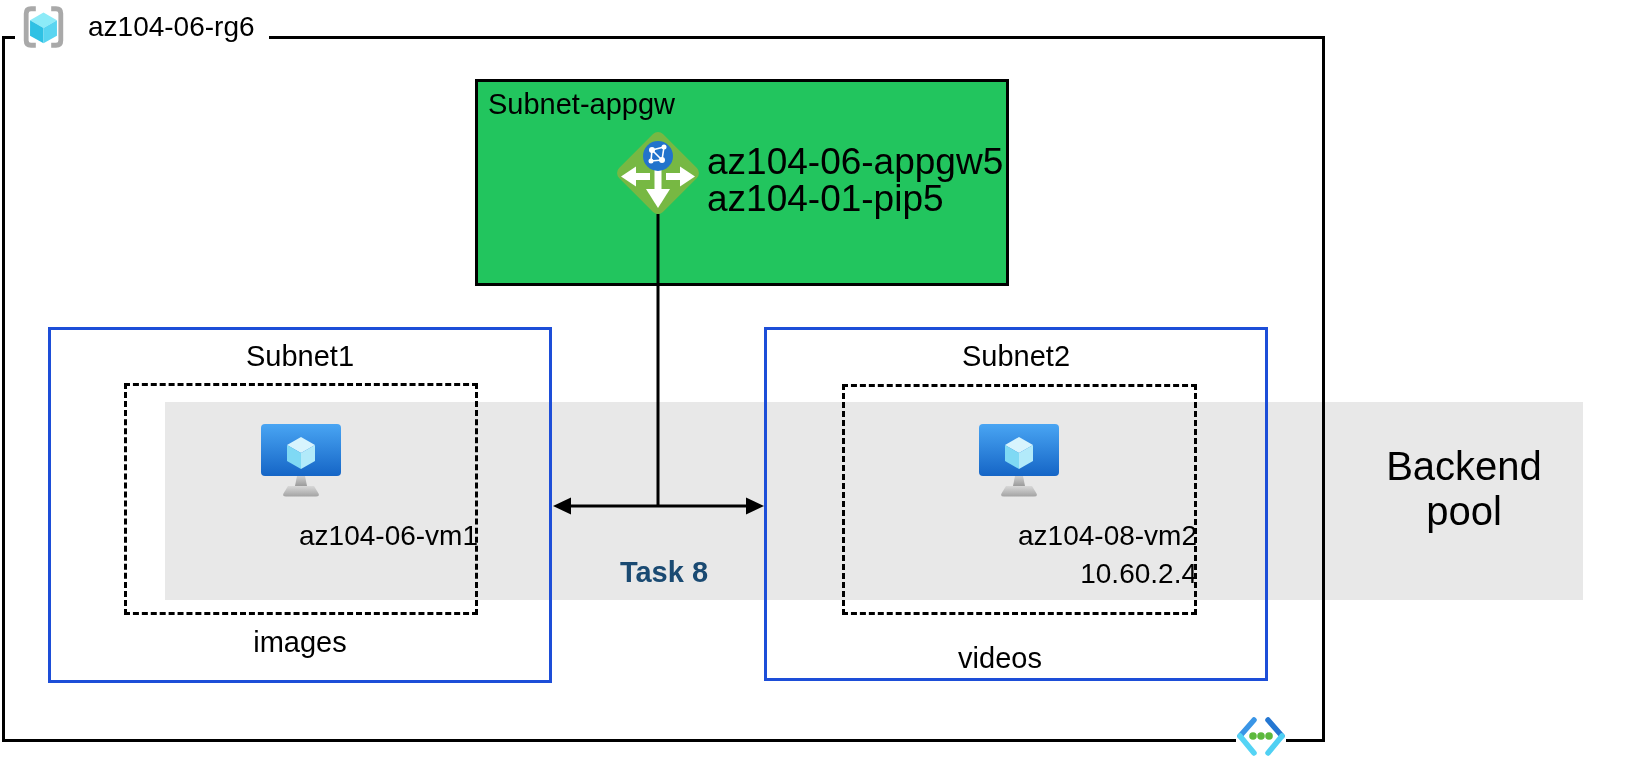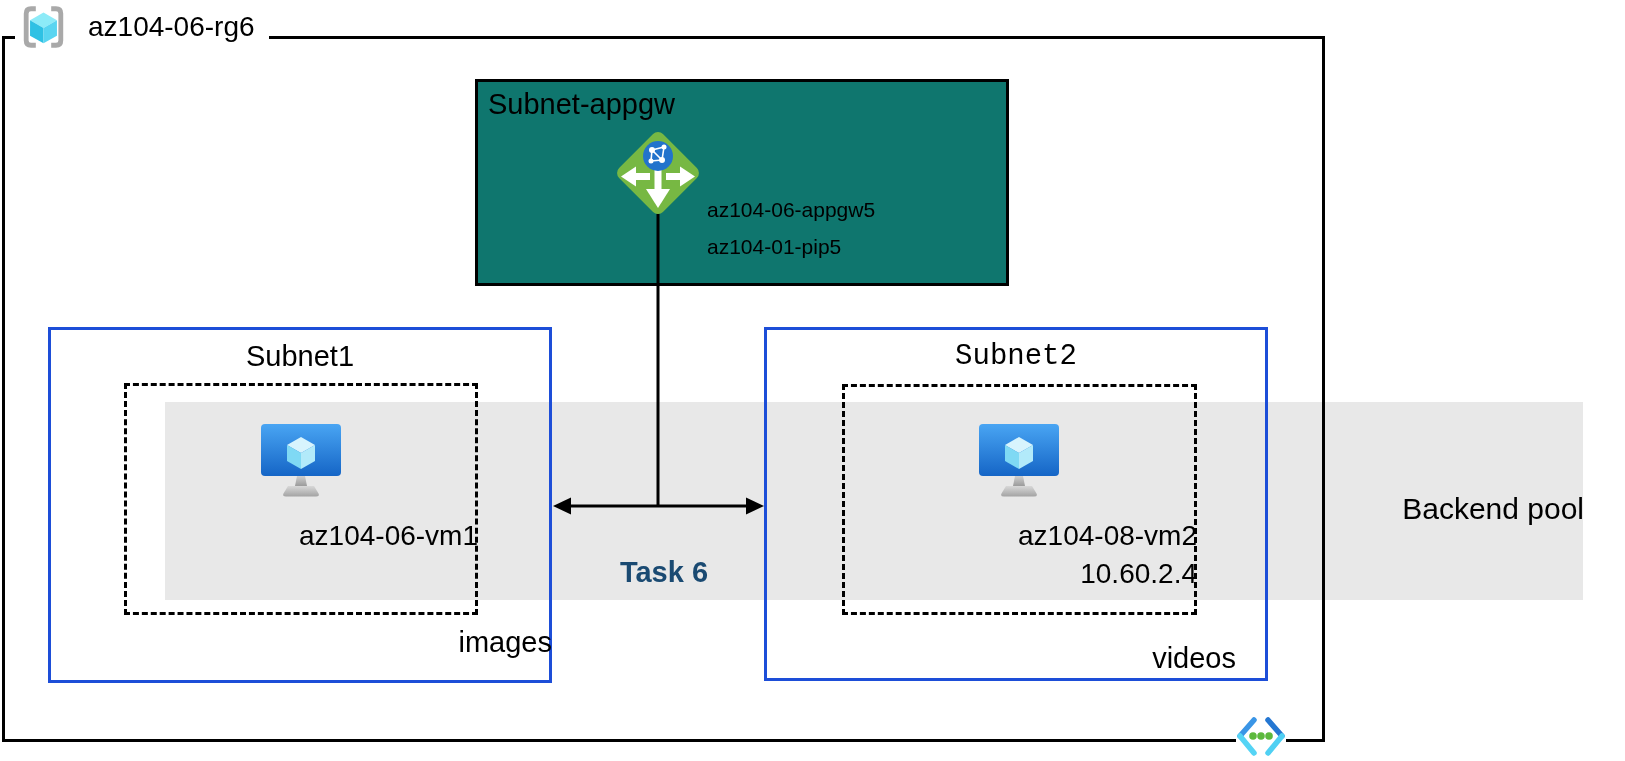--- a/index.html
+++ b/index.html
@@ -4,47 +4,47 @@
 <style>
   html,body{margin:0;padding:0;background:#fff;}
   *{box-sizing:border-box;}
   .canvas{
     position:relative;width:1625px;height:761px;background:#ffffff;
     font-family:"Liberation Sans","DejaVu Sans",sans-serif;color:#000;overflow:hidden;
   }
   .abs{position:absolute;}
 
   .band{left:165px;top:402px;width:1418px;height:198px;background:#e8e8e8;}
-  .backend-label{left:1344px;top:492px;width:240px;text-align:right;font-size:30px;}
+  .backend-label{left:1344px;top:444px;width:240px;text-align:center;font-size:40px;}
 
   .outer-box{left:2px;top:36px;width:1323px;height:706px;border:3px solid #000;}
 
   .rg-header{left:15px;top:0;height:54px;background:#fff;display:flex;align-items:center;padding:0 14px 0 5px;}
   .rg-label{margin-left:21px;font-size:28px;}
 
-  .appgw-box{left:475px;top:79px;width:534px;height:207px;border:3px solid #000;background:#0f766e;}
+  .appgw-box{left:475px;top:79px;width:534px;height:207px;border:3px solid #000;background:#22c55e;}
   .appgw-title{margin:6px 0 0 10px;font-size:29px;}
   .appgw-icon{left:612px;top:129px;}
-  .appgw-labels{left:707px;top:143px;font-size:21px;line-height:37px;margin-top:48px;}
+  .appgw-labels{left:707px;top:143px;font-size:37px;line-height:37px;}
 
   .subnet-box{border:3px solid #1d4ed8;background:transparent;}
   .subnet1-box{left:48px;top:327px;width:504px;height:356px;}
-  .subnet2-box{left:764px;top:327px;width:504px;height:354px;font-family:Liberation Mono, monospace;}
+  .subnet2-box{left:764px;top:327px;width:504px;height:354px;}
   .box-title{margin-top:10px;text-align:center;font-size:29px;}
 
   .dashed-box{border:3px dashed #000;background:transparent;}
   .dashed1{left:124px;top:383px;width:354px;height:232px;}
   .dashed2{left:842px;top:384px;width:355px;height:231px;}
 
   .vm-icon1{left:261px;top:424px;}
   .vm-icon2{left:979px;top:424px;}
   .vm-labels{font-size:28px;line-height:38px;text-align:right;}
   .vm-labels1{left:124px;top:517px;width:354px;}
   .vm-labels2{left:842px;top:517px;width:355px;}
-  .app-label{text-align:right;font-size:29px;}
+  .app-label{text-align:center;font-size:29px;}
   .app-label1{left:48px;top:626px;width:504px;}
   .app-label2{left:764px;top:626px;width:472px;margin-top:16px;}
 
   .connector{left:0;top:0;pointer-events:none;}
   .task-label{left:574px;top:556px;width:180px;text-align:center;font-size:29px;font-weight:bold;color:#1a4a72;}
 
   .vnet-icon{left:1233px;top:714px;}
 </style>
 </head>
 <body>
@@ -134,21 +134,21 @@
     <div>az104-06-appgw5</div>
     <div>az104-01-pip5</div>
   </div>
 
   <svg class="abs connector" width="1625" height="761" viewBox="0 0 1625 761">
     <line x1="658" y1="214" x2="658" y2="506" stroke="#000" stroke-width="3"></line>
     <line x1="566" y1="506" x2="750" y2="506" stroke="#000" stroke-width="3"></line>
     <polygon points="553,506 571,497.5 571,514.5" fill="#000"></polygon>
     <polygon points="764,506 746,497.5 746,514.5" fill="#000"></polygon>
   </svg>
-  <div class="abs task-label">Task 6</div>
+  <div class="abs task-label">Task 8</div>
 
   <div class="abs rg-header">
     <svg width="47" height="50" viewBox="0 0 48 52">
       <path d="M16 7 H11 Q6 7 6 12 V40 Q6 45 11 45 H16" stroke="#a9a9a9" stroke-width="5" fill="none"></path>
       <path d="M32 7 H37 Q42 7 42 12 V40 Q42 45 37 45 H32" stroke="#a9a9a9" stroke-width="5" fill="none"></path>
       <polygon points="24,11 38,19 24,27 10,19" fill="#8debf8"></polygon>
       <polygon points="10,19 24,27 24,43 10,35" fill="#2ec1e4"></polygon>
       <polygon points="38,19 24,27 24,43 38,35" fill="#59d5f1"></polygon>
     </svg>
     <span class="rg-label">az104-06-rg6</span>

